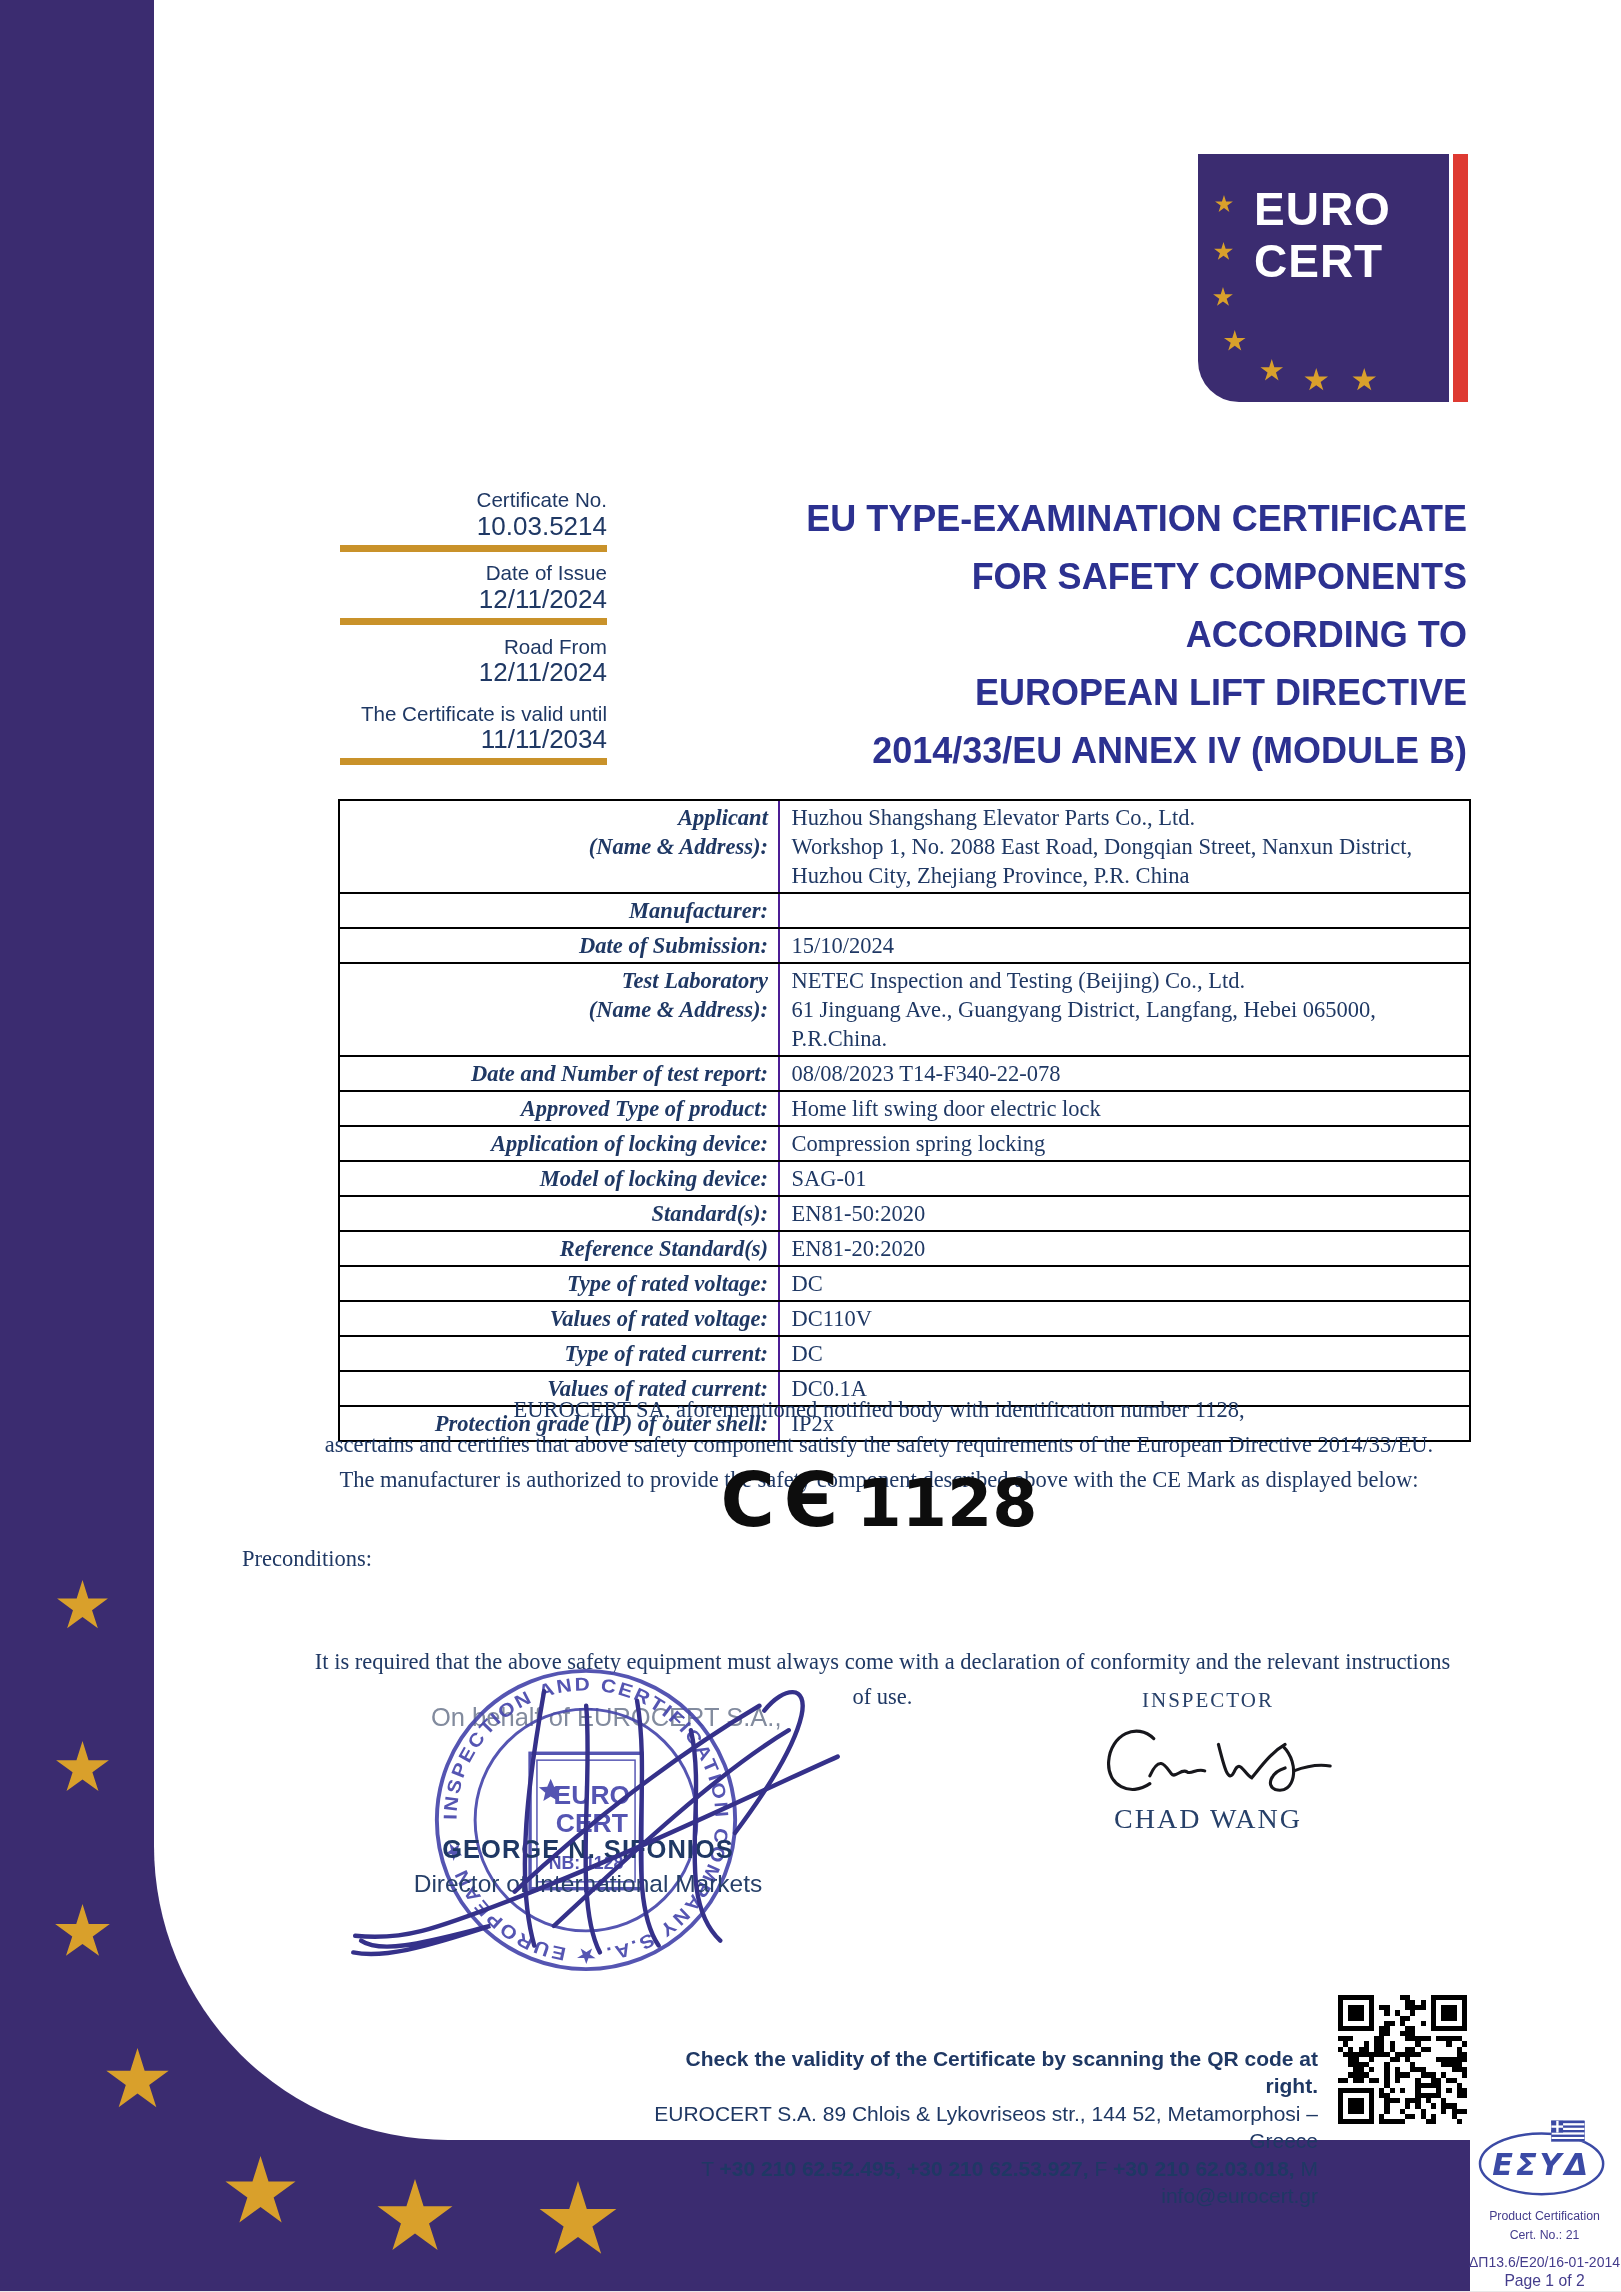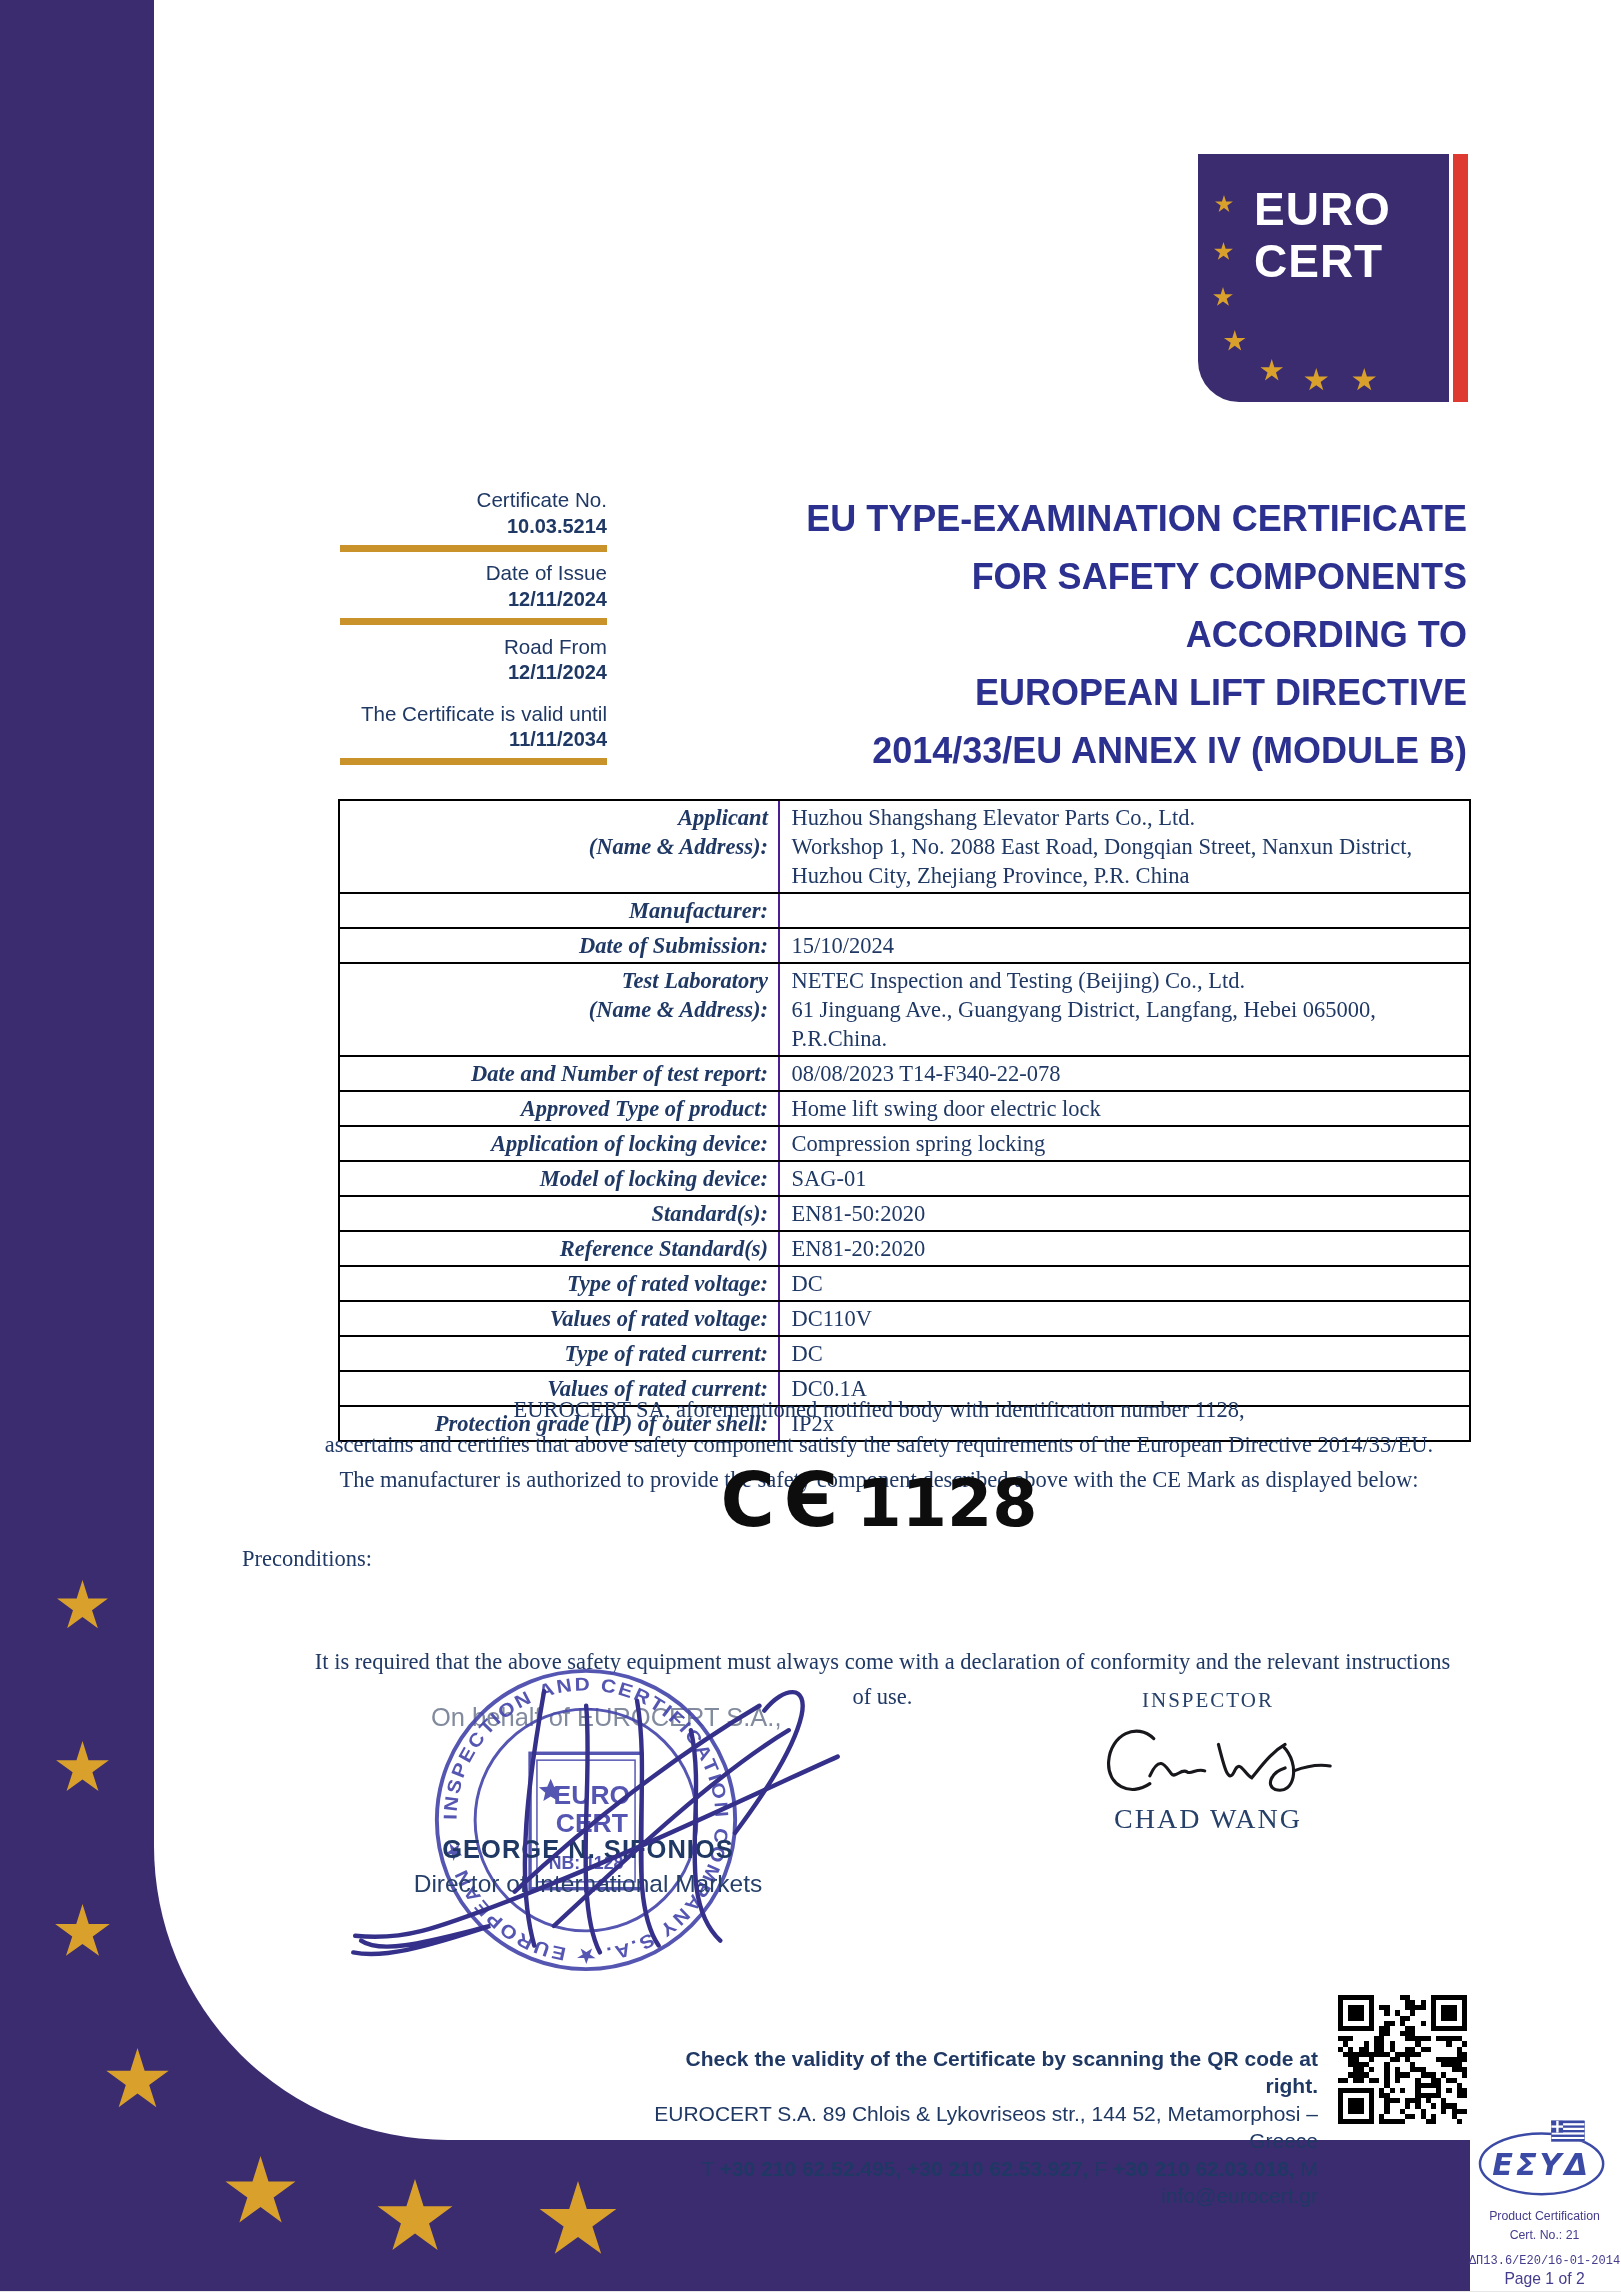--- a/index.html
+++ b/index.html
@@ -17,21 +17,21 @@
         clip-path:polygon(50% 0%,61% 35%,98% 35%,68% 57%,79% 91%,50% 70%,21% 91%,32% 57%,2% 35%,39% 35%);}
   
   .logo-square{left:1198px;top:154px;width:251px;height:248px;background:#3B2C70;
                border-bottom-left-radius:41px;}
   .logo-text{position:absolute;left:56px;top:29px;color:#ffffff;font-weight:bold;
              font-size:46px;line-height:52px;letter-spacing:1px;}
   .red-bar{left:1453px;top:154px;width:14.7px;height:248px;background:#DE3A32;}
   
   .cert-info{left:235px;top:487px;width:372px;text-align:right;color:#1F3864;}
   .ci-label{font-size:20.6px;line-height:25.5px;}
-  .ci-value{font-size:20px;font-weight:bold;line-height:27.4px;}
+  .ci-value{font-size:26px;font-weight:normal;line-height:27.4px;}
   .gold-rule{height:6.9px;background:#C9922A;margin:4.9px 0 8.8px 105px;}
   .ci-gap{height:13.7px;}
   
   .title{left:774px;top:490px;width:693px;text-align:right;color:#2C3190;
          font-weight:bold;font-size:36px;line-height:58px;}
   
   .dtable{left:338px;top:799px;width:1129px;border:2px solid #000;border-bottom:none;
           font-family:"Liberation Serif","DejaVu Serif",serif;color:#1F3864;}
   .trow{display:flex;border-bottom:2px solid #000;}
   .tlabel{width:424px;flex:0 0 424px;text-align:right;font-weight:bold;font-style:italic;
@@ -57,21 +57,21 @@
   .inspector-h{left:1061px;top:1688px;width:294px;text-align:center;color:#274069;
                font-family:"Liberation Serif","DejaVu Serif",serif;font-size:21px;letter-spacing:2px;}
   .chad-name{left:1061px;top:1803px;width:294px;text-align:center;color:#274069;
              font-family:"Liberation Serif","DejaVu Serif",serif;font-size:28px;letter-spacing:2px;}
   
   .footer{left:632px;top:2045px;width:686px;text-align:right;color:#1F3864;
           font-size:21px;line-height:27.4px;}
   .footer .b{font-weight:bold;}
   .esyd{left:1468px;top:2113px;width:153px;text-align:center;color:#443C8C;}
   .esyd-l1{font-size:12.3px;line-height:15.7px;margin-top:3.9px;}
-  .esyd-l3{font-size:12px;margin-top:9.8px;font-family:Liberation Mono, monospace;}
+  .esyd-l3{font-size:14px;margin-top:9.8px;}
   .esyd-l4{font-size:15.7px;margin-top:2px;}
 </style>
 </head>
 <body>
 
 <div class="page">
 
   <div class="abs band-left"></div>
   <div class="abs band-bottom"></div>
   <div class="abs corner-purple"></div>

